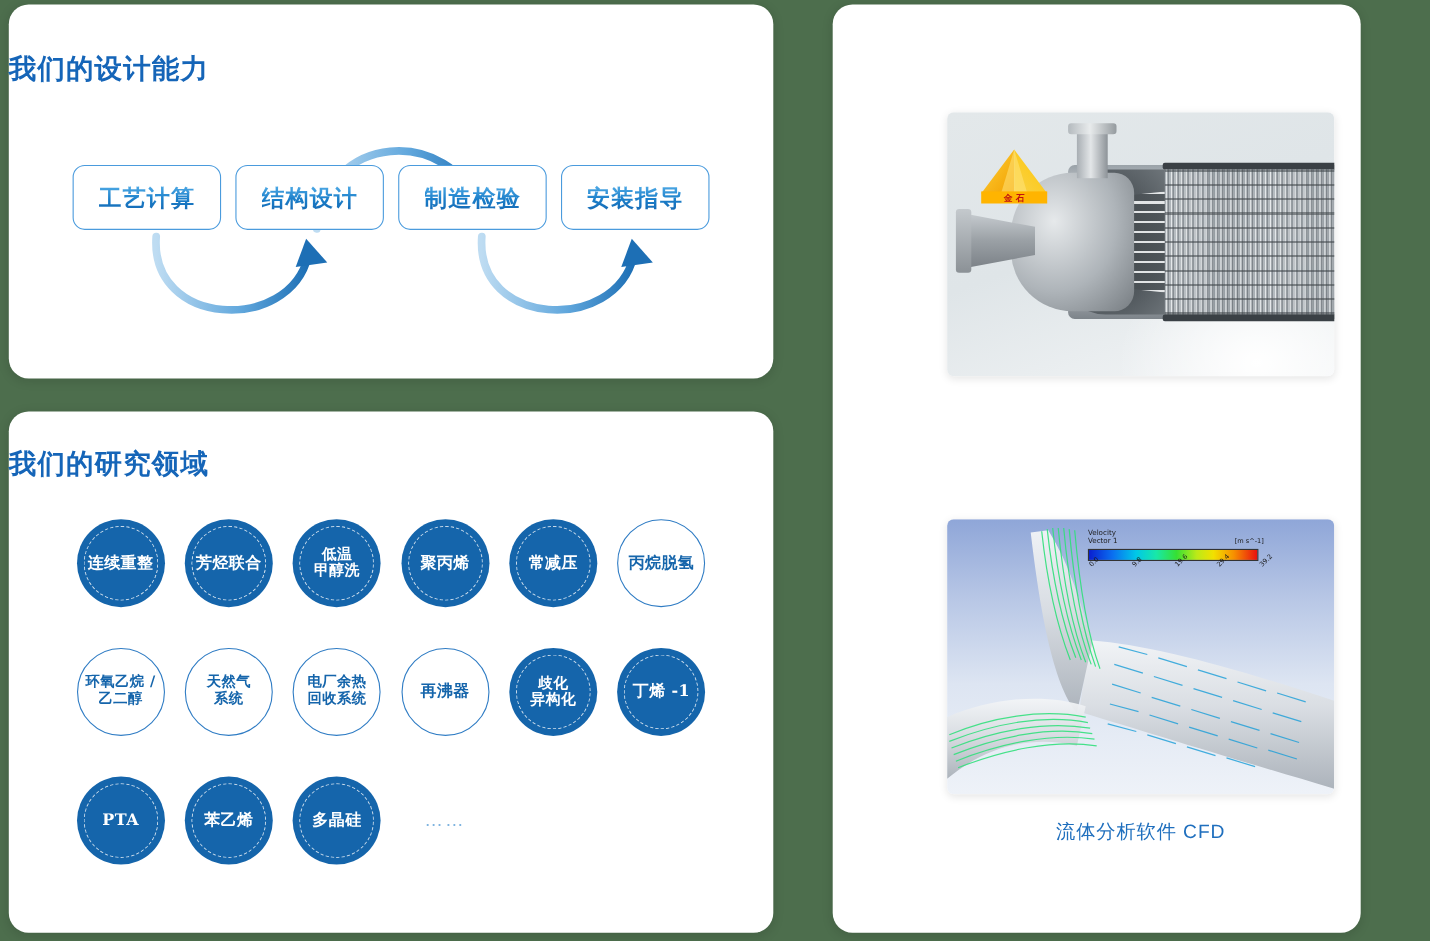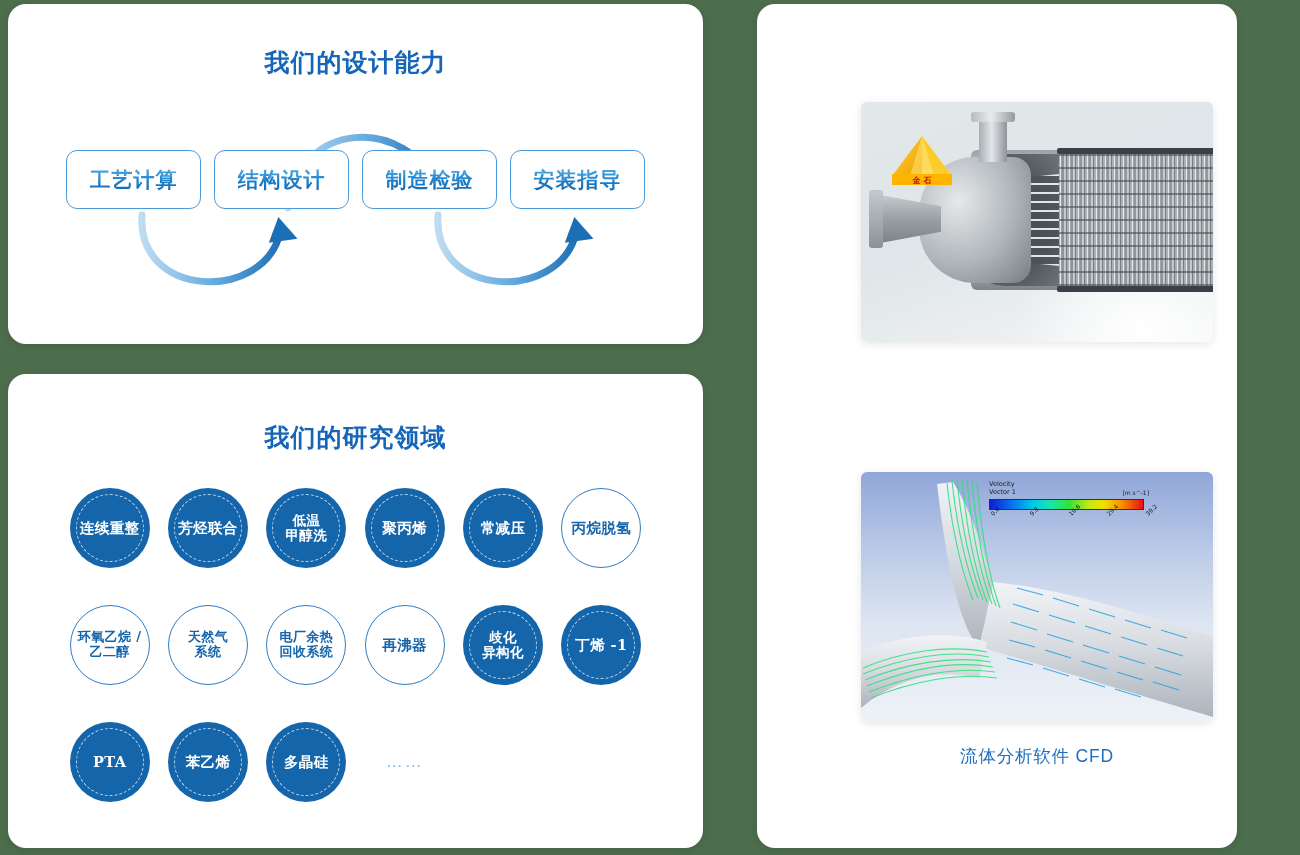--- a/index.html
+++ b/index.html
@@ -16,28 +16,28 @@
     position: absolute;
     background: #ffffff;
     border-radius: 18px;
     box-shadow: 0 2px 10px rgba(0,0,0,0.12);
   }
   #card-capabilities { left: 8px;  top: 4px;   width: 695px; height: 340px; }
   #card-research     { left: 8px;  top: 374px; width: 695px; height: 474px; }
   #card-software     { left: 733px;top: 4px;   width: 480px; height: 844px; margin-left: 24px; }
 
   .card-title {
-    text-align: center;
+    text-align: left;
     color: #1565b8;
     font-weight: bold;
     font-size: 25px;
     letter-spacing: 1px;
   }
   #card-capabilities .card-title { margin-top: 42px; }
-  #card-research .card-title { margin-top: 47px; }
+  #card-research .card-title { margin-top: 31px; }
 
   
   .flow-wrap { position: relative; width: 695px; height: 200px; margin-top: 14px; }
   .flow-arrows { position: absolute; left: 0; top: 0; }
   .flow-boxes {
     position: absolute; left: 0; top: 57px;
     width: 695px; display: flex; justify-content: center; gap: 13px;
   }
   .flow-box {
     width: 135px; height: 59px;

